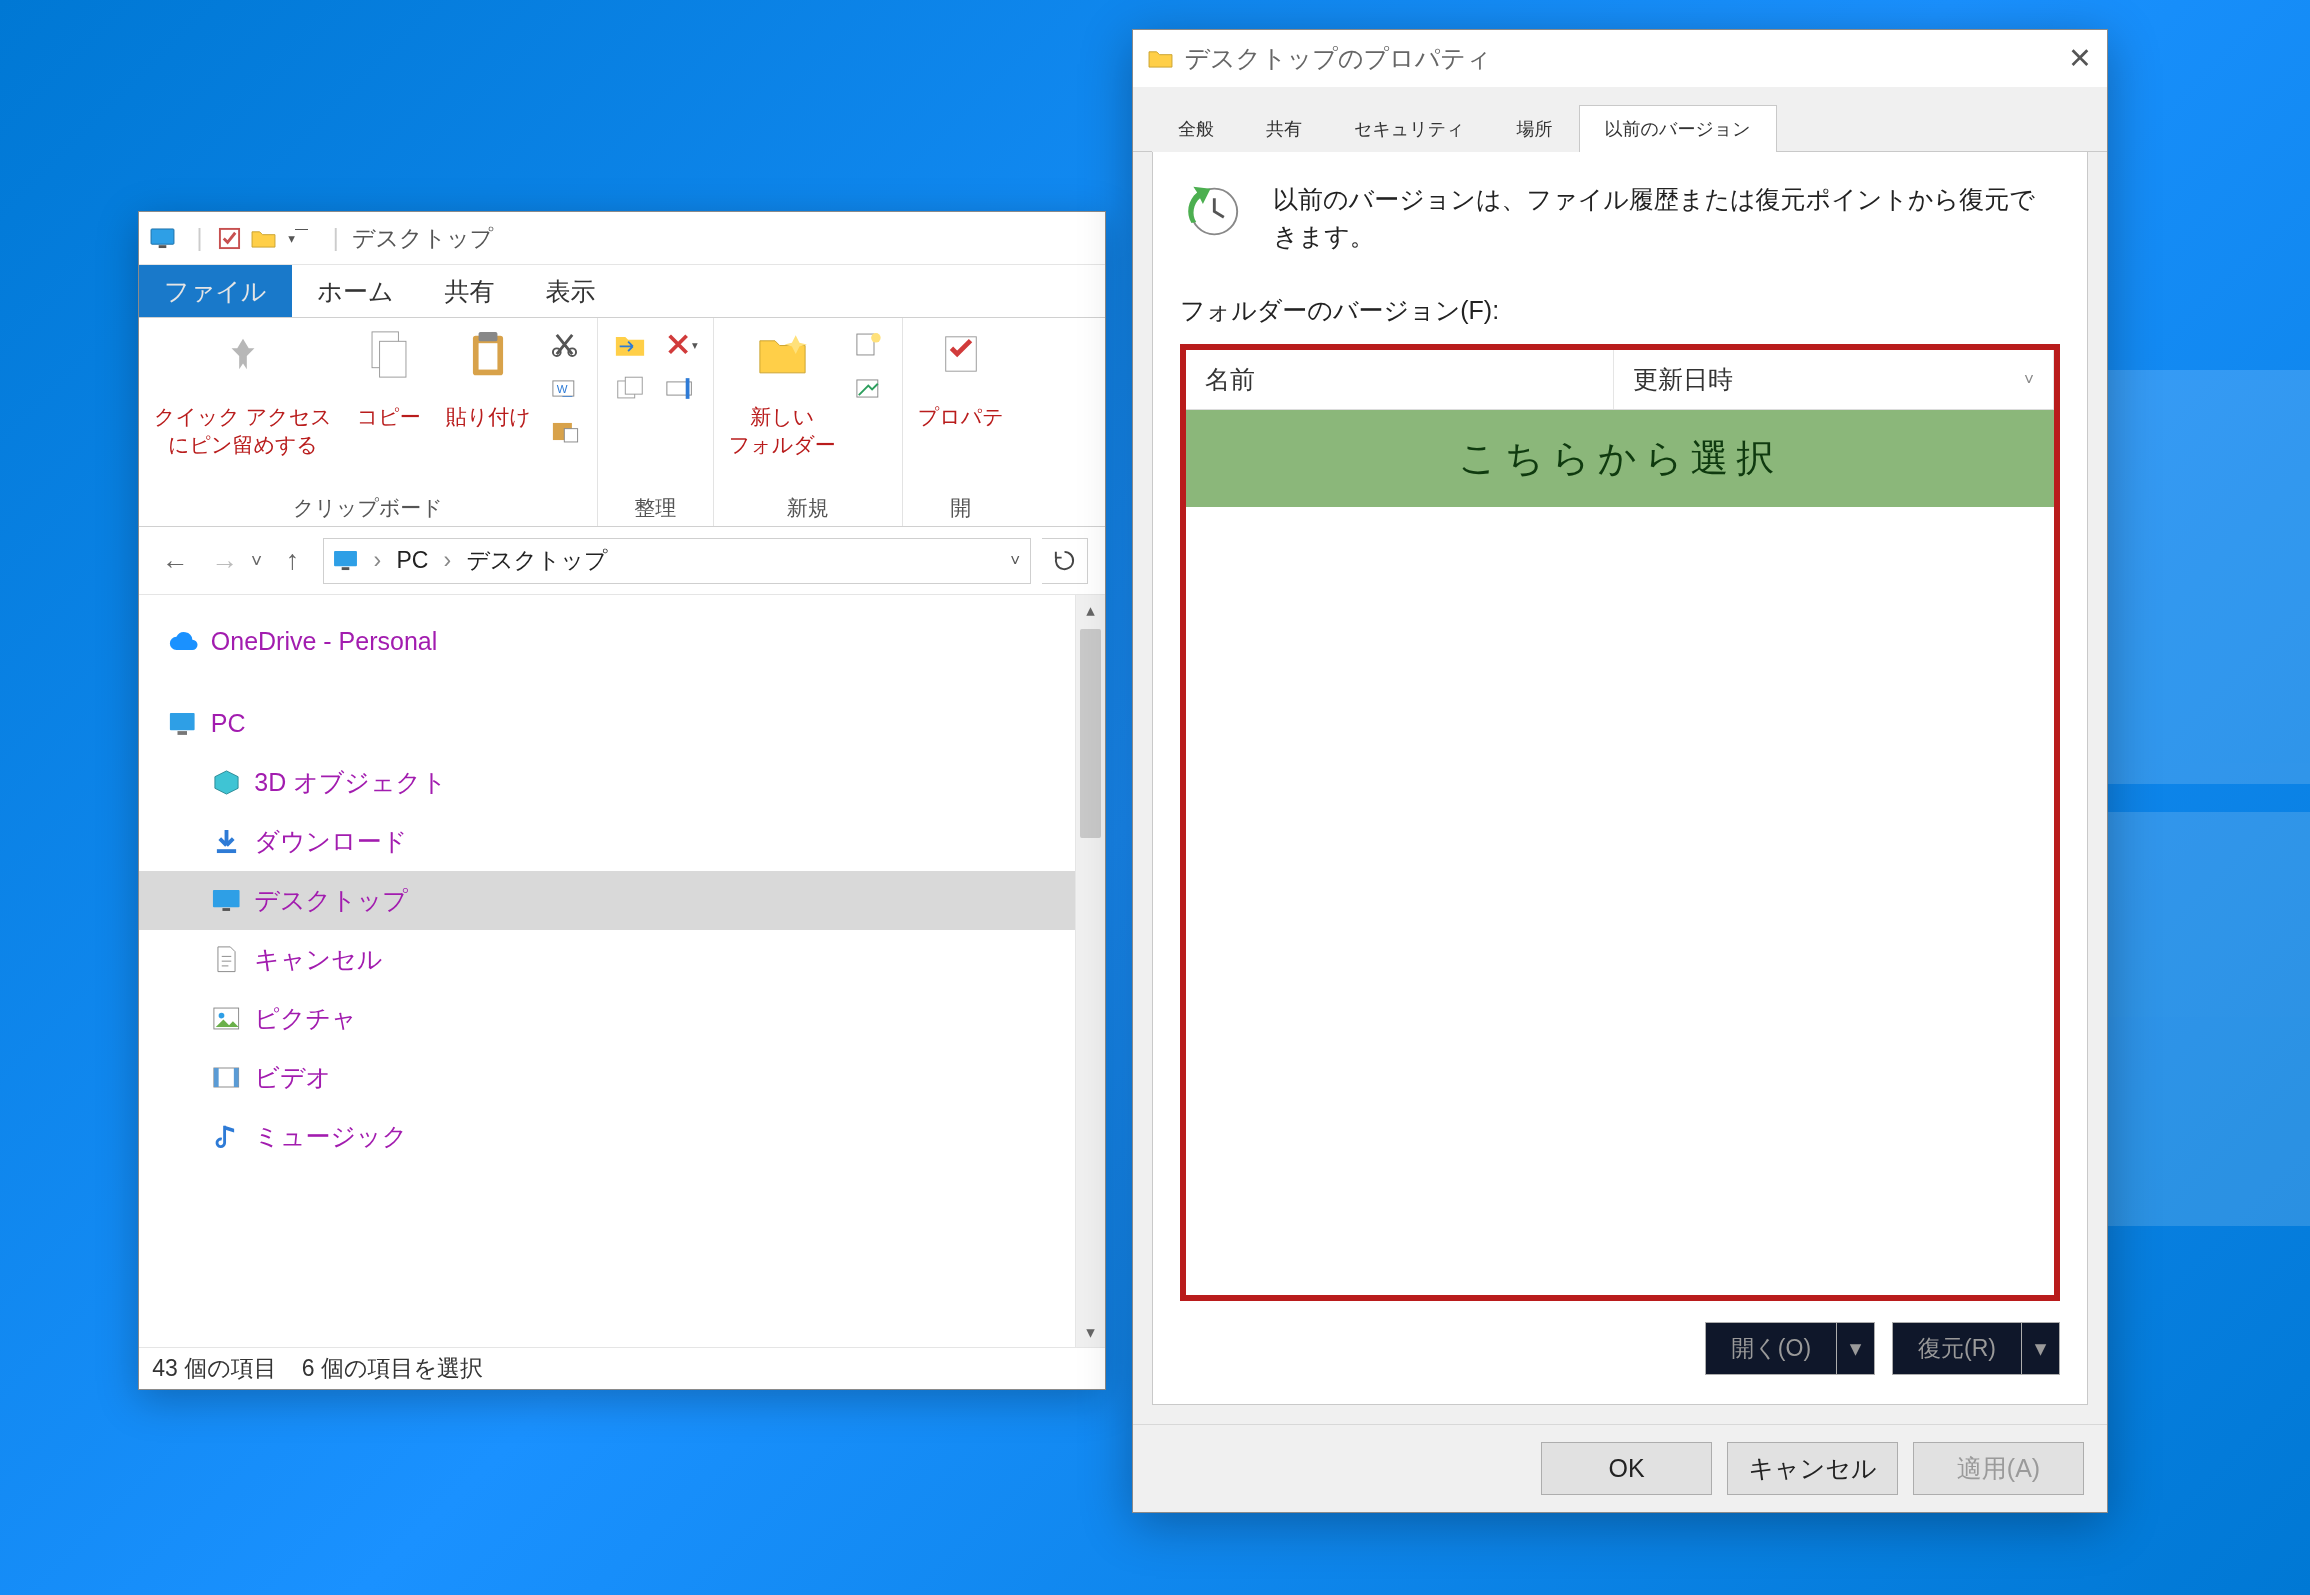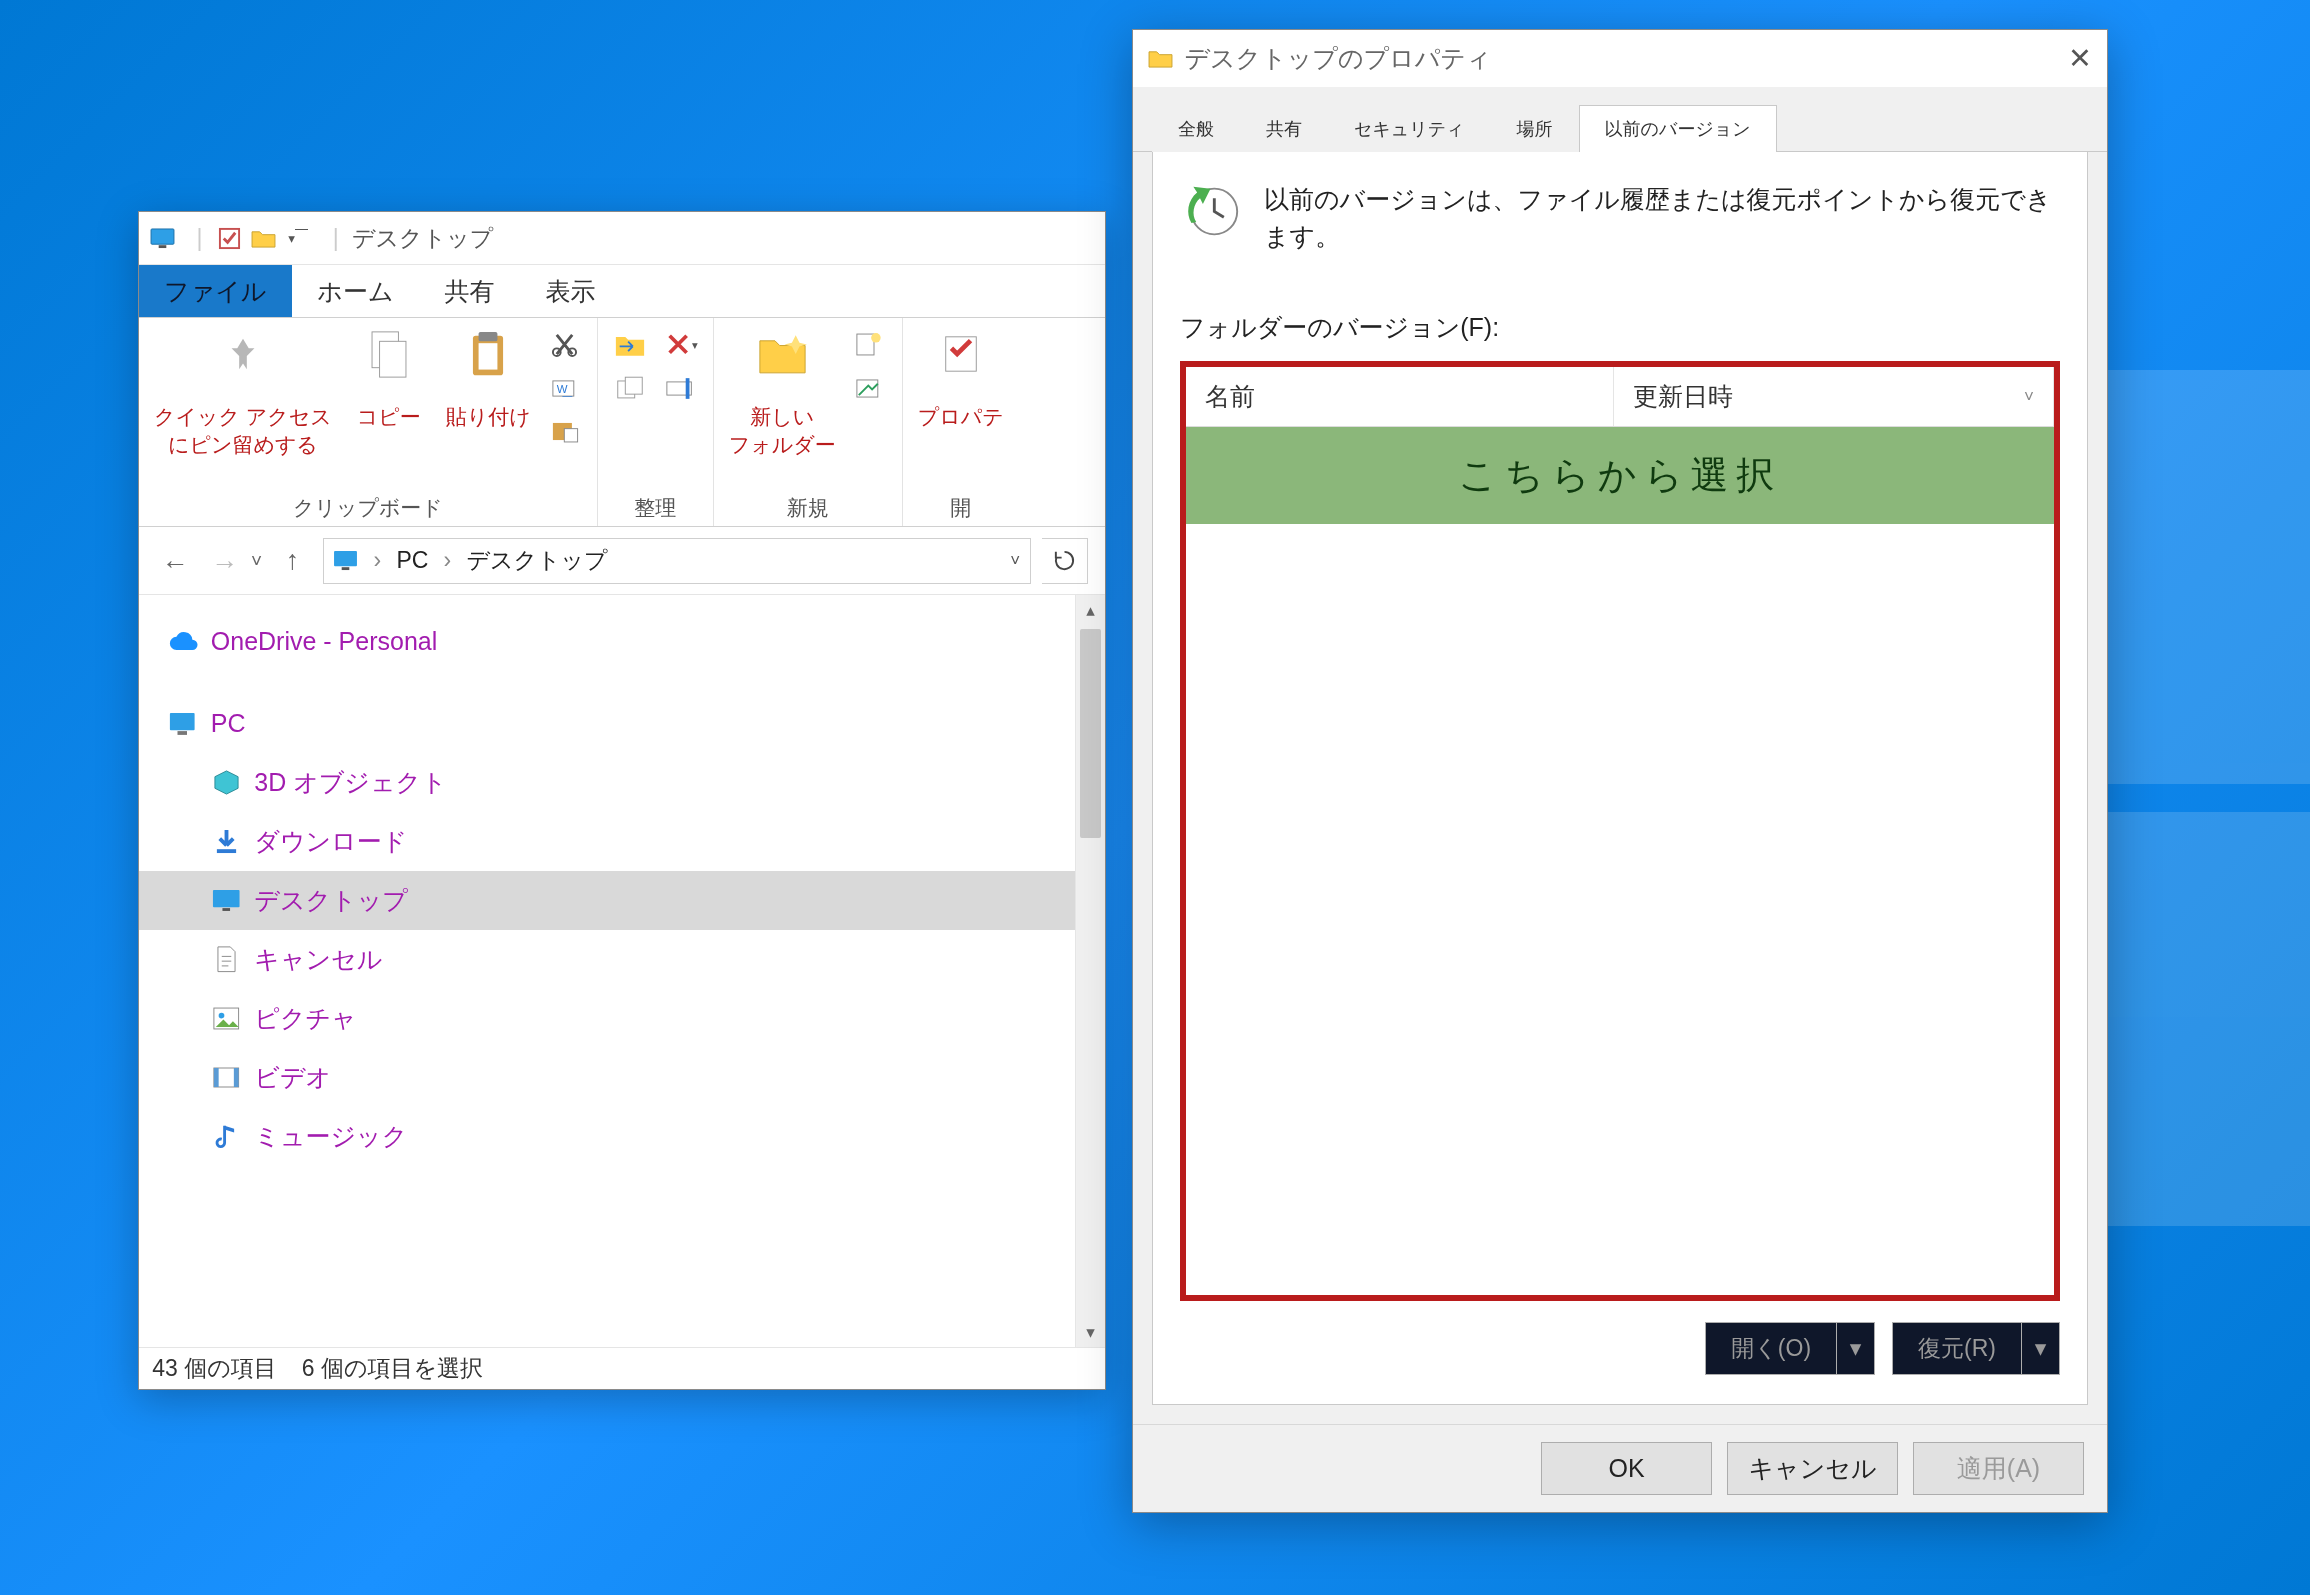--- a/index.html
+++ b/index.html
@@ -32,21 +32,21 @@
   .exp-titlebar .sep { color: #ccc; margin: 0 13.3px; }
   .qat-icon { width: 27px; height: 27px; display: inline-flex; align-items: center; justify-content: center; margin-right: 7.6px;}
   .exp-tabs {
     height: 53px; display: flex; align-items: stretch; background: #fff;
     border-bottom: 1px solid #d0d0d0;
   }
   .exp-tab {
     padding: 0 25px; display: flex; align-items: center; font-size: 25px; color: #333;
     border-right: 1px solid transparent;
   }
-  .exp-tab.file { background: #1979ca; color: #0f172a; font-family: Liberation Mono, monospace; }
+  .exp-tab.file { background: #1979ca; color: #e5e5e5; font-family: Liberation Mono, monospace; }
   .ribbon {
     height: 209px; background: #fff; border-bottom: 1px solid #d0d0d0;
     display: flex; align-items: stretch;
   }
   .ribbon-group {
     border-right: 1px solid #e3e3e3; padding: 9.5px 15px 3.8px;
     display: flex; flex-direction: column; justify-content: space-between;
   }
   .ribbon-group .row { display: flex; align-items: flex-start; gap: 17px; }
   .rg-label { text-align: center; font-size: 21px; color: #555; padding-top: 5.7px; }
@@ -95,21 +95,21 @@
   .props-tabs {
     display:flex; align-items:flex-end; padding:17px 19px 0; gap:0; background:#f0f0f0;
     border-bottom:1px solid #c9c9c9;
   }
   .ptab {
     padding:11.4px 25px; font-size:18px; color:#333; background:#f0f0f0;
     border:1px solid transparent; border-bottom:none; position:relative; top:1px;
   }
   .ptab.active { background:#fff; border-color:#c9c9c9; }
   .props-body { flex:1; background:#fff; margin:0 19px 19px; border:1px solid #c9c9c9; border-top:none; padding:28.5px 27px; display:flex; flex-direction:column;}
-  .info-row { display:flex; gap:23px; align-items:flex-start; margin-bottom:55px;}
+  .info-row { display:flex; gap:32px; align-items:flex-start; margin-bottom:38px;}
   .info-row .txt { font-size:25px; color:#222; line-height:1.5;}
   .clock-ico { width:61px; height:61px; flex-shrink:0;}
 
   .folder-label { font-size:25px; color:#222; margin-bottom:17px;}
   .ver-box { border:6px solid #b91c1c; flex:1; display:flex; flex-direction:column; min-height:571px;}
   .ver-head { display:flex; border-bottom:1px solid #dcdcdc;}
   .ver-col { padding:13.3px 19px; font-size:25px; color:#333; border-right:1px solid #e5e5e5; display:flex; align-items:center; gap:9.5px;}
   .ver-col:first-child { width:428px;}
   .ver-col .sort { margin-left:auto; font-size:17px; color:#888;}
   .ver-banner { background:#8bb77a; color:#0f3a0f; text-align:center; font-size:38px; padding:23px 0; letter-spacing:7.6px;}

